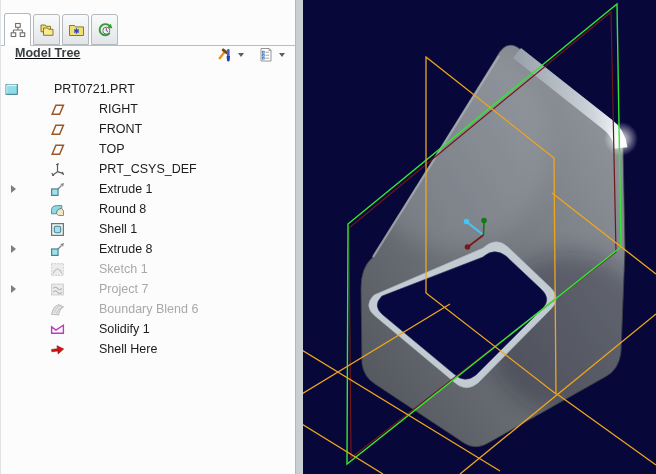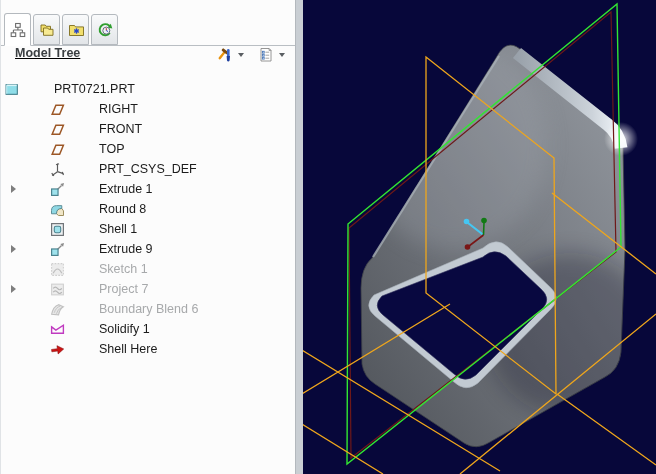--- a/index.html
+++ b/index.html
@@ -222,21 +222,21 @@
           <span class="caret-slot">
             <span class="tri"></span>
           </span>
           <span class="t-icon">
             <svg viewBox="0 0 14 14">
               <line x1="6" y1="8" x2="10.8" y2="3.2" stroke="#8a8a8a" stroke-width="1.2"></line>
               <polygon points="9.6,1.9 13.1,1 12.2,4.5" fill="#8a8a8a"></polygon>
               <rect x="1.5" y="6.5" width="6" height="6" fill="#9fe2ec" stroke="#49828e" stroke-width="1.1"></rect>
             </svg>
           </span>
-          <span class="label">Extrude 9</span>
+          <span class="label">Extrude 8</span>
         </div>
         <div class="row suppressed">
           <span class="caret-slot"></span>
           <span class="t-icon">
             <svg viewBox="0 0 14 14">
               <rect x="1.5" y="1.5" width="11" height="11" fill="#ececec" stroke="#cfcfcf" stroke-width="1" stroke-dasharray="1.6,1.2"></rect>
               <path d="M3,10.5 Q7,2.5 11,10.5" fill="none" stroke="#bdbdbd" stroke-width="1.1"></path>
             </svg>
           </span>
           <span class="label">Sketch 1</span>

